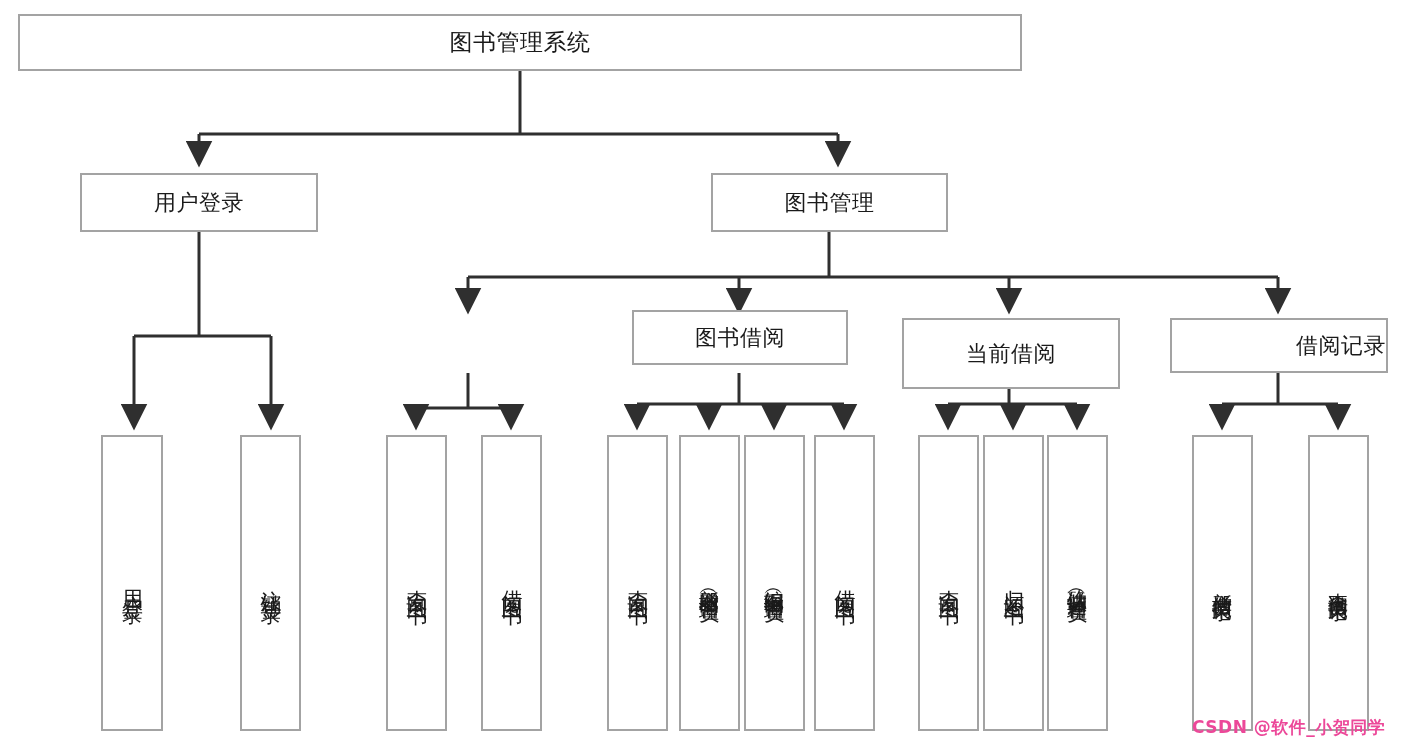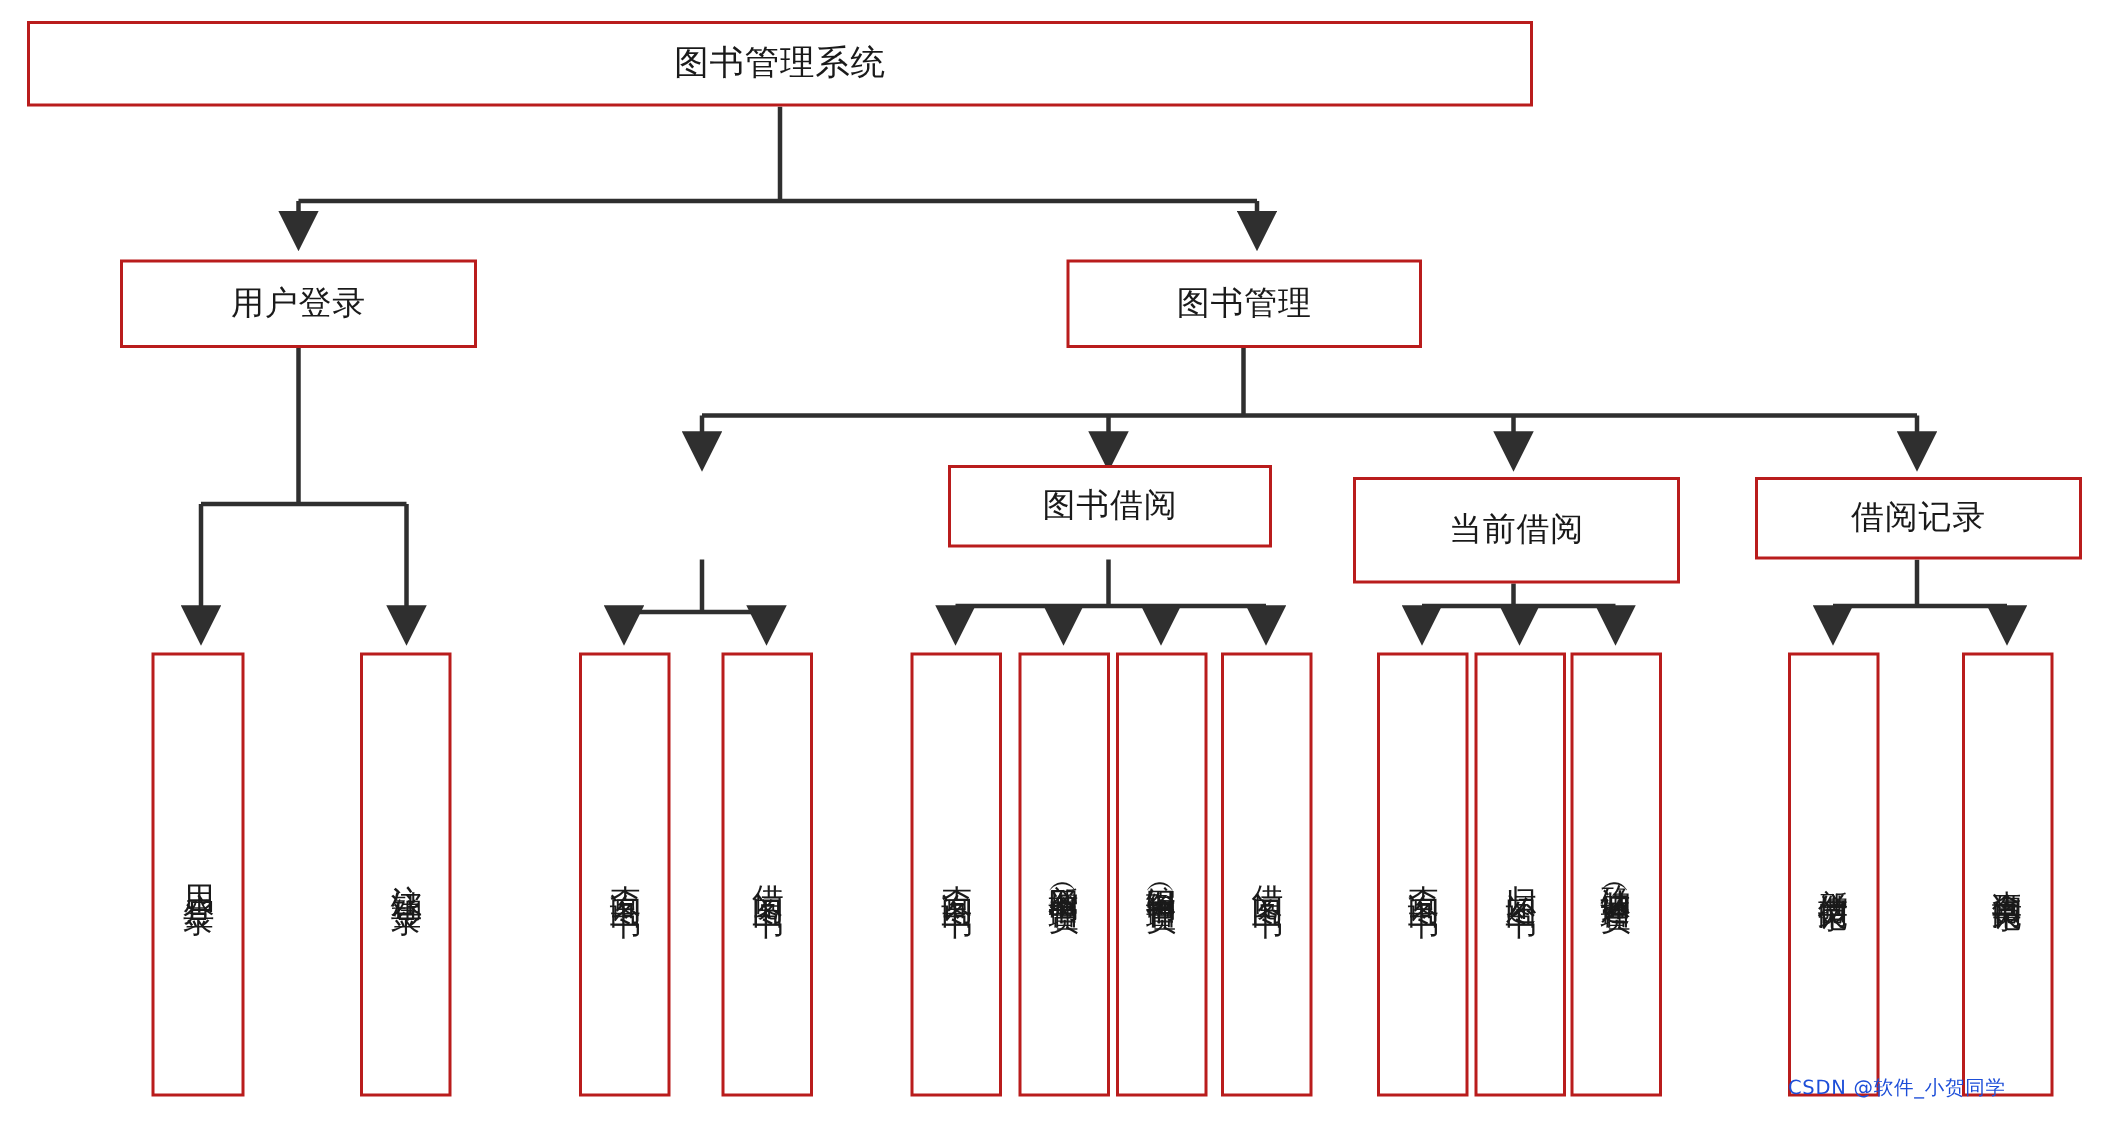--- a/index.html
+++ b/index.html
@@ -22,21 +22,21 @@
     position: absolute;
     left: 0;
     top: 0;
     width: 1405px;
     height: 747px;
   }
   .node {
     position: absolute;
     box-sizing: border-box;
     background: #ffffff;
-    border: 2px solid #b91c1c;
+    border: 2px solid #a3a3a3;
     display: flex;
     align-items: center;
     justify-content: center;
     overflow: hidden;
   }
   .node-label {
     color: #1a1a1a;
     line-height: 1.18;
     white-space: nowrap;
     text-align: center;
@@ -62,25 +62,26 @@
     line-height: 1;
     white-space: nowrap;
     max-height: 284px;
   }
   .node.vertical.tight .node-label {
     letter-spacing: 2px;
     font-size: 20px;
   }
   .watermark {
     position: absolute;
-    color: #1d4ed8;
-    font-size: 13px;
+    color: #ec4899;
+    font-size: 17px;
     white-space: nowrap;
     user-select: none;
     letter-spacing: 0.5px;
+    font-weight: bold;
   }
 </style>
 </head>
 <body>
 
 <div id="diagram-root">
 
   <svg id="diagram-svg" viewBox="0 0 1405 747" xmlns="http://www.w3.org/2000/svg">
     <defs>
       <marker id="arrow" viewBox="0 0 12 12" refX="10" refY="6" markerWidth="9" markerHeight="9" orient="auto-start-reverse">
@@ -145,21 +146,21 @@
 
 
   <div class="node horizontal" style="left:632px; top:310px; width:216px; height:55px;">
     <span class="node-label">图书借阅</span>
   </div>
 
   <div class="node horizontal" style="left:902px; top:318px; width:218px; height:71px;">
     <span class="node-label">当前借阅</span>
   </div>
 
-  <div class="node horizontal" style="left:1170px; top:318px; width:218px; height:55px;">
+  <div class="node horizontal" style="left:1170px; top:318px; width:218px; height:55px;justify-content:flex-end;">
     <span class="node-label">借阅记录</span>
   </div>
 
   <div class="node vertical" style="left:101px; top:435px; width:62px; height:296px;">
     <span class="node-label">用户登录</span>
   </div>
 
   <div class="node vertical" style="left:240px; top:435px; width:61px; height:296px;">
     <span class="node-label">注销登录</span>
   </div>

